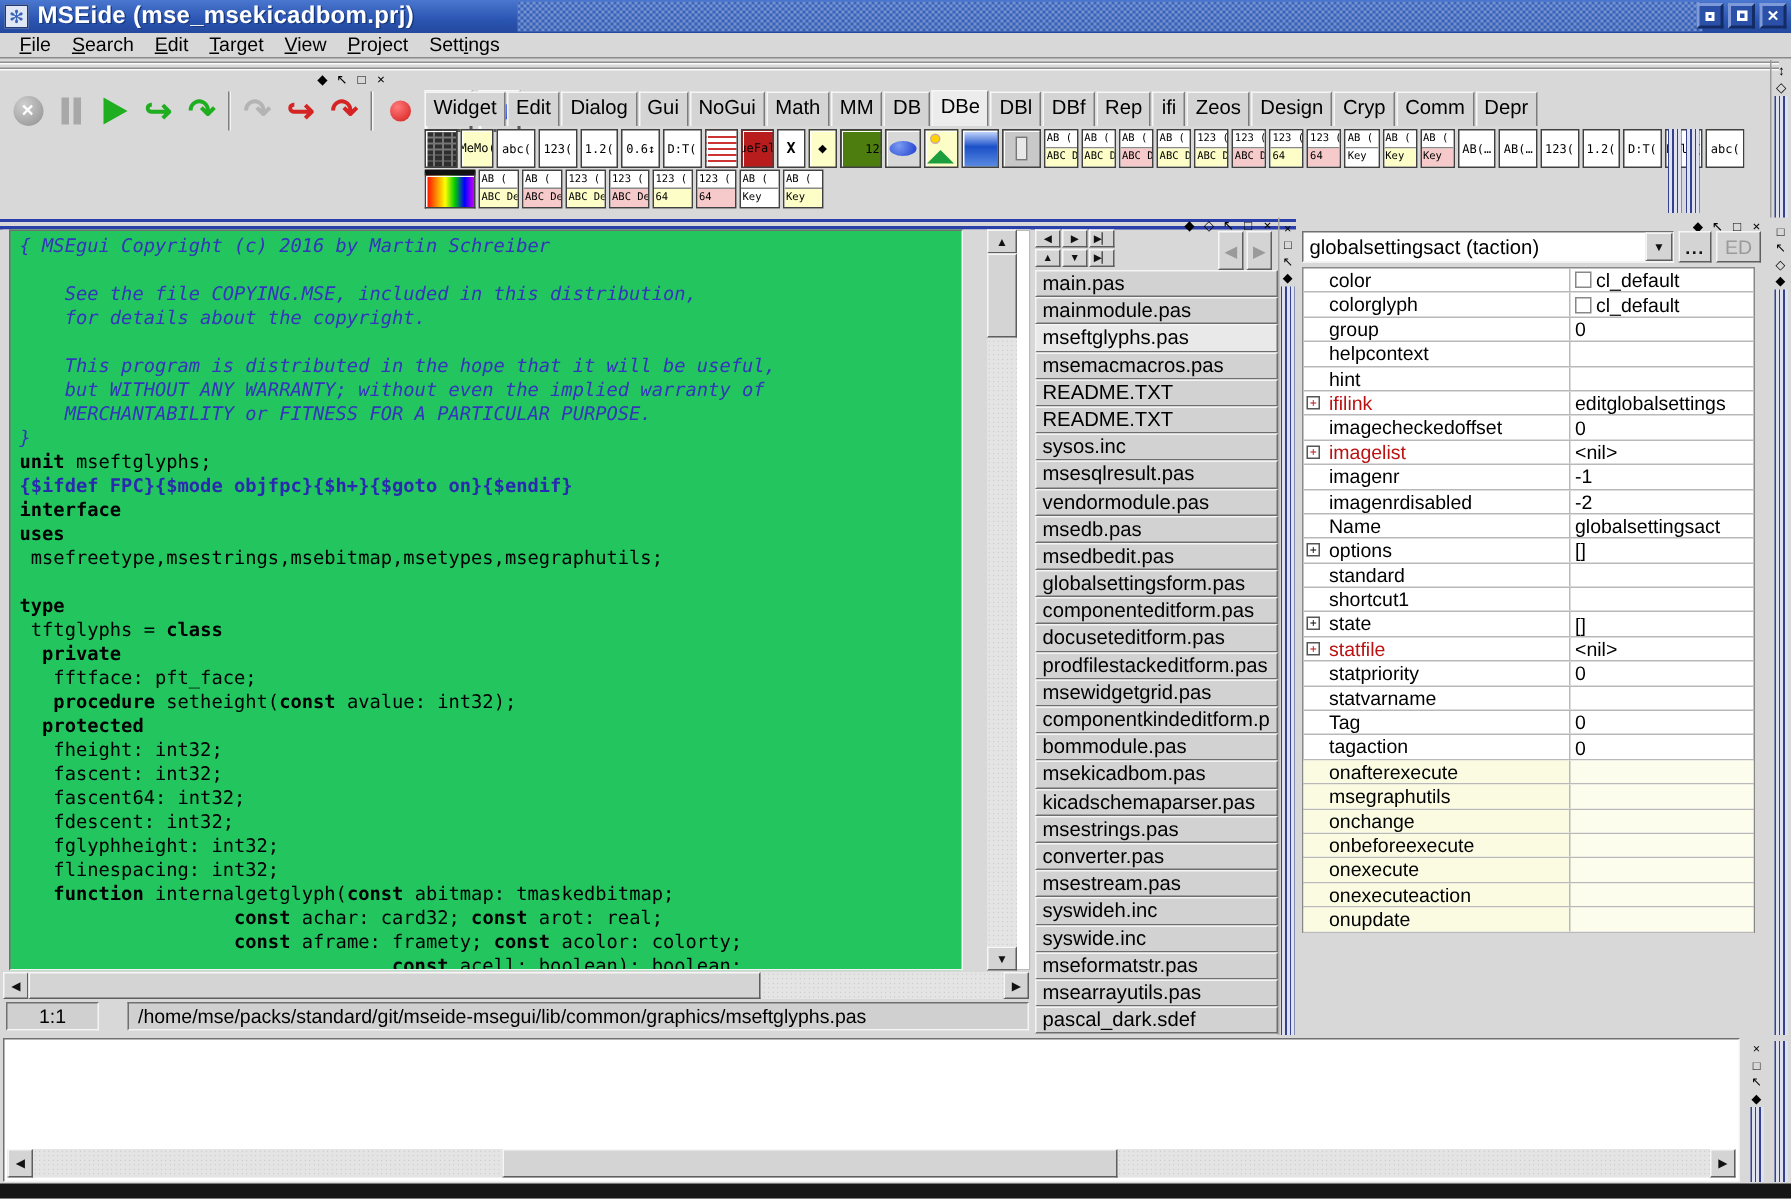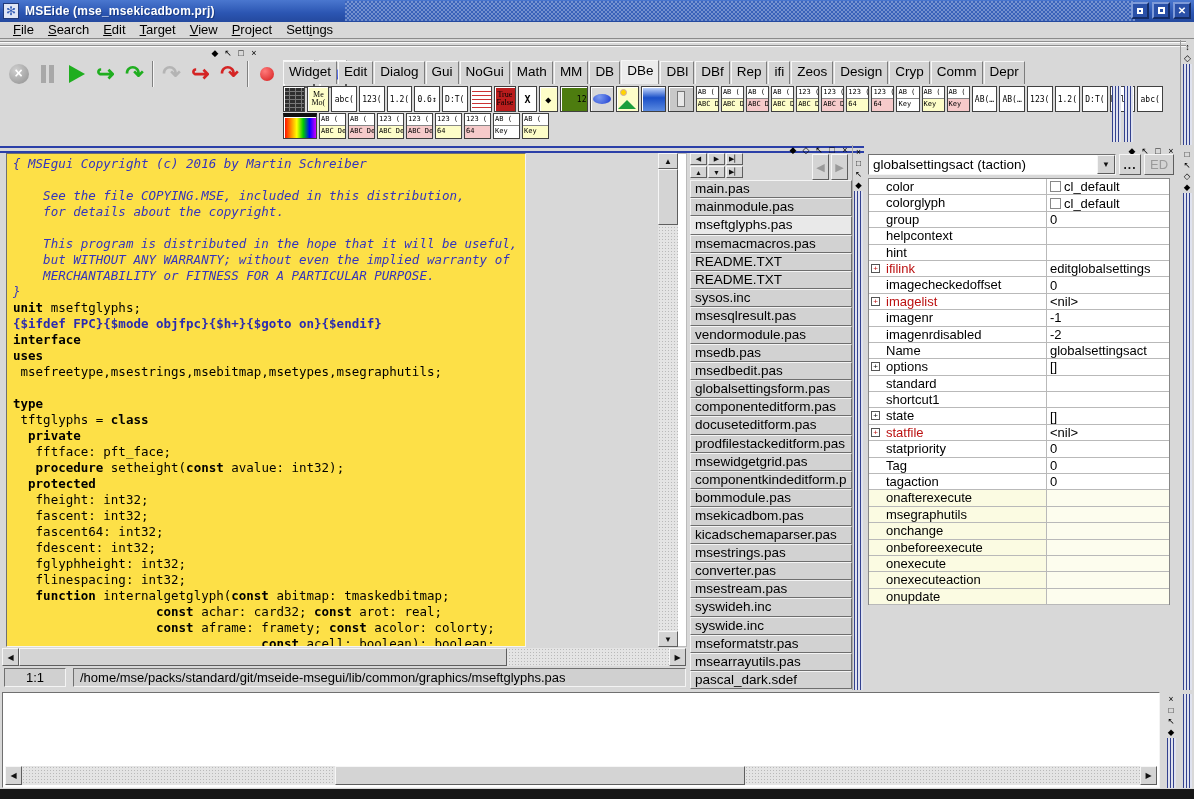--- a/index.html
+++ b/index.html
@@ -8,21 +8,21 @@
     position:relative; width:1194px; height:799px; overflow:hidden;
     background:#d8d8d8; font-family:"Liberation Sans", sans-serif; font-size:13px; color:#000;
   }
   
   .titlebar { position:absolute; left:0; top:0; width:1194px; height:22px;
     background:linear-gradient(180deg,#4a77cf 0%,#2b55b2 60%,#24499e 100%); display:flex; align-items:center; }
   .titlebar-pattern { position:absolute; left:345px; top:1px; height:20px; width:790px;
     background:repeating-conic-gradient(#7f9ad4 0% 25%, #3a63ba 0% 50%); background-size:4px 4px; opacity:.85; }
   .app-icon { width:16px; height:16px; margin:0 6px 0 3px; background:#dfe6f5; border:1px solid #203a78;
     color:#3b63b8; font-size:12px; line-height:14px; text-align:center; z-index:2; }
-  .title-text { color:#fff; font-weight:bold; font-size:12px; letter-spacing:.2px; z-index:2; text-shadow:1px 1px 0 #1a3a80; }
+  .title-text { color:#fff; font-weight:bold; font-size:16px; letter-spacing:.2px; z-index:2; text-shadow:1px 1px 0 #1a3a80; }
   .win-btns { position:absolute; right:3px; top:2px; display:flex; gap:3px; z-index:3; }
   .win-btn { width:18px; height:17px; background:#2a50a8; border:2px solid; border-color:#7e9ad8 #142c66 #142c66 #7e9ad8;
     color:#fff; font-weight:bold; font-size:10px; display:flex; align-items:center; justify-content:center; }
   .win-btn .sq { width:7px; height:7px; border:2px solid #fff; }
   .win-btn .sq.small { width:6px; height:6px; border-width:2px; }
   
   .menubar { position:absolute; left:0; top:22px; width:1194px; height:17px; background:#d8d8d8;
     border-bottom:1px solid #8a8a8a; display:flex; align-items:flex-start; padding-left:6px; gap:0; }
   .menu-item { padding:0 7px; white-space:pre; }
   .menu-item u { text-decoration:underline; }
@@ -53,59 +53,59 @@
     border-bottom:none; border-top-color:#f6f6f6; border-left-color:#f6f6f6; margin-right:1px; font-size:13.5px; }
   .ptab.active { background:#ececec; height:24px; position:relative; z-index:2; }
   .palette-icons { position:absolute; left:283px; top:46px; width:880px; height:56px; overflow:hidden; }
   .prow { display:flex; gap:2px; height:26px; margin-bottom:1px; align-items:stretch; }
   .pico { border:1px solid #404040; box-shadow:inset 1px 1px 0 #fff; background:#fff; font-family:"DejaVu Sans Mono",monospace;
     font-size:8px; display:flex; align-items:center; justify-content:center; overflow:hidden; white-space:pre; }
   .pico.flat { width:30px; }
   .pico.glyph { width:22px; font-size:10px; font-weight:bold; }
   .pico.grid-dark { width:26px; background:#2e2e2e; background-image:repeating-linear-gradient(0deg,transparent 0 3px,#777 3px 4px),repeating-linear-gradient(90deg,transparent 0 5px,#777 5px 6px); }
   .pico.grid-dot { width:26px; background:#fff; background-image:repeating-linear-gradient(0deg,transparent 0 3px,#c33 3px 4px); }
-  .pico.stack { width:26px; flex-direction:column; line-height:8px;font-family:Liberation Serif, serif; }
+  .pico.stack { width:26px; flex-direction:row; line-height:8px; }
   .pico.deck { width:27px; flex-direction:column; padding:0; }
   .deck .dtop { width:100%; height:50%; background:#fff; font-size:7px; line-height:11px; text-align:left; padding-left:1px; border-bottom:1px solid #888; }
   .deck .dbot { width:100%; height:50%; font-size:7px; line-height:11px; text-align:left; padding-left:1px; }
   .pico.spectrum { width:34px; background:linear-gradient(90deg,#f00,#ff8000,#ff0,#0c0,#00f,#c0f); border-top:4px solid #111; }
   .pico.ellipse { width:28px; background:#d8d8d8; } .pico.ellipse i { width:18px; height:10px; border-radius:50%; background:radial-gradient(circle at 35% 30%,#7b9bf0,#1b3bd0); }
   .pico.imagew { width:26px; background:#fdfdc8; position:relative; }
   .imagew .sun { position:absolute; left:3px; top:2px; width:7px; height:7px; border-radius:50%; background:#ffd400; border:1px solid #caa; }
   .imagew .mnt { position:absolute; right:2px; bottom:2px; width:0; height:0; border-left:9px solid transparent; border-right:9px solid transparent; border-bottom:9px solid #1d9e3c; }
   .pico.bar { width:30px; background:linear-gradient(180deg,#cfe0ff,#1b50c8 45%,#5a8ae0); }
   .pico.slider { width:30px; background:#c8c8c8; } .pico.slider i { width:8px; height:16px; background:#e8e8e8; border:1px solid #777; display:block; }
   
   .rt-strip { position:absolute; right:0; top:40px; width:14px; height:105px; border-left:1px solid #999; display:flex; flex-direction:column; align-items:center; padding-top:2px; gap:1px; font-size:9px; }
   .vstripes { background:repeating-linear-gradient(90deg,#33418e 0 1px,#dfe2ee 1px 3px); width:9px; flex:1; }
   .vstripes-col { position:absolute; top:46px; width:9px; height:56px; background:repeating-linear-gradient(90deg,#33418e 0 1px,#dfe2ee 1px 3px); }
   
   .bluebars { position:absolute; left:0; top:146px; width:864px; height:7px;
     background:linear-gradient(180deg,#2b3fa8 0 2px,#d8d8d8 2px 5px,#2b3fa8 5px 7px); }
   .editor { position:absolute; left:2px; top:153px; width:684px; height:536px; background:#d8d8d8; }
-  .code-area { position:absolute; left:4px; top:0; width:520px; height:494px; background:#fde047;
+  .code-area { position:absolute; left:4px; top:0; width:636px; height:494px; background:#22c55e;
     border:1px solid; border-color:#707070 #f4f4f4 #f4f4f4 #707070; overflow:hidden;
     font-family:"DejaVu Sans Mono",monospace; font-size:12.5px; line-height:16px; white-space:pre; padding:2px 0 0 6px; }
   .code-area .c { color:#3434bd; font-style:italic; }
   .code-area .k { font-weight:bold; color:#000; }
   .code-area .d { font-weight:bold; color:#2a2ab0; }
   .scroll-track { background:#e4e4e4; background-image:radial-gradient(#b9b9b9 26%,transparent 27%); background-size:3px 3px; }
   .sb-btn { background:#d4d4d4; border:1px solid; border-color:#f6f6f6 #5e5e5e #5e5e5e #f6f6f6; display:flex; align-items:center; justify-content:center; font-size:8px; color:#111; }
   .sb-thumb { background:#d4d4d4; border:1px solid; border-color:#f6f6f6 #5e5e5e #5e5e5e #f6f6f6; }
   .vscroll { position:absolute; left:656px; top:0; width:20px; height:494px; }
   .vscroll .up { position:absolute; left:0; top:0; width:20px; height:16px; }
   .vscroll .dn { position:absolute; left:0; bottom:0; width:20px; height:16px; }
   .vscroll .track { position:absolute; left:0; top:16px; width:20px; bottom:16px; }
   .vscroll .thumb { position:absolute; left:0; top:16px; width:20px; height:56px; }
   .hscroll { position:absolute; left:0; top:495px; width:684px; height:18px; }
   .hscroll .lf { position:absolute; left:0; top:0; width:17px; height:18px; }
   .hscroll .rt { position:absolute; right:0; top:0; width:17px; height:18px; }
   .hscroll .track { position:absolute; left:17px; right:17px; top:0; height:18px; }
   .hscroll .thumb { position:absolute; left:17px; width:488px; height:18px; }
-  .statusbar { position:absolute; left:0; top:514px; width:684px; height:21px; display:flex; gap:7px; padding:1px 0 0 2px; }
+  .statusbar { position:absolute; left:0; top:514px; width:684px; height:21px; display:flex; gap:19px; padding:1px 0 0 2px; }
   .stat-cell { background:#d0d0d0; border:1px solid; border-color:#707070 #f4f4f4 #f4f4f4 #707070; height:19px; line-height:17px; padding:0 6px; }
   .stat-line { width:62px; text-align:center; }
   .stat-path { flex:1; font-size:13px; }
   
   .filelist { position:absolute; left:688px; top:145px; width:176px; height:545px; }
   .fl-dock { position:absolute; right:14px; top:0; }
   .fl-nav { position:absolute; left:2px; top:8px; }
   .fl-nav .row { display:flex; gap:1px; margin-bottom:1px; }
   .mini-btn { width:17px; height:12px; font-size:7px; }
   .fl-big { position:absolute; right:16px; top:9px; display:flex; gap:2px; }
@@ -467,20 +467,24 @@
         </div>
         <div class="prow2">
           <div class="pname red"><span class="expand">+</span>statfile</div>
           <div class="pval">&lt;nil&gt;</div>
         </div>
         <div class="prow2">
           <div class="pname">statpriority</div>
           <div class="pval">0</div>
         </div>
         <div class="prow2">
+          <div class="pname">statvarname</div>
+          <div class="pval"></div>
+        </div>
+        <div class="prow2">
           <div class="pname">Tag</div>
           <div class="pval">0</div>
         </div>
         <div class="prow2">
           <div class="pname">tagaction</div>
           <div class="pval">0</div>
         </div>
         <div class="prow2 event">
           <div class="pname">onafterexecute</div>
           <div class="pval"></div>

